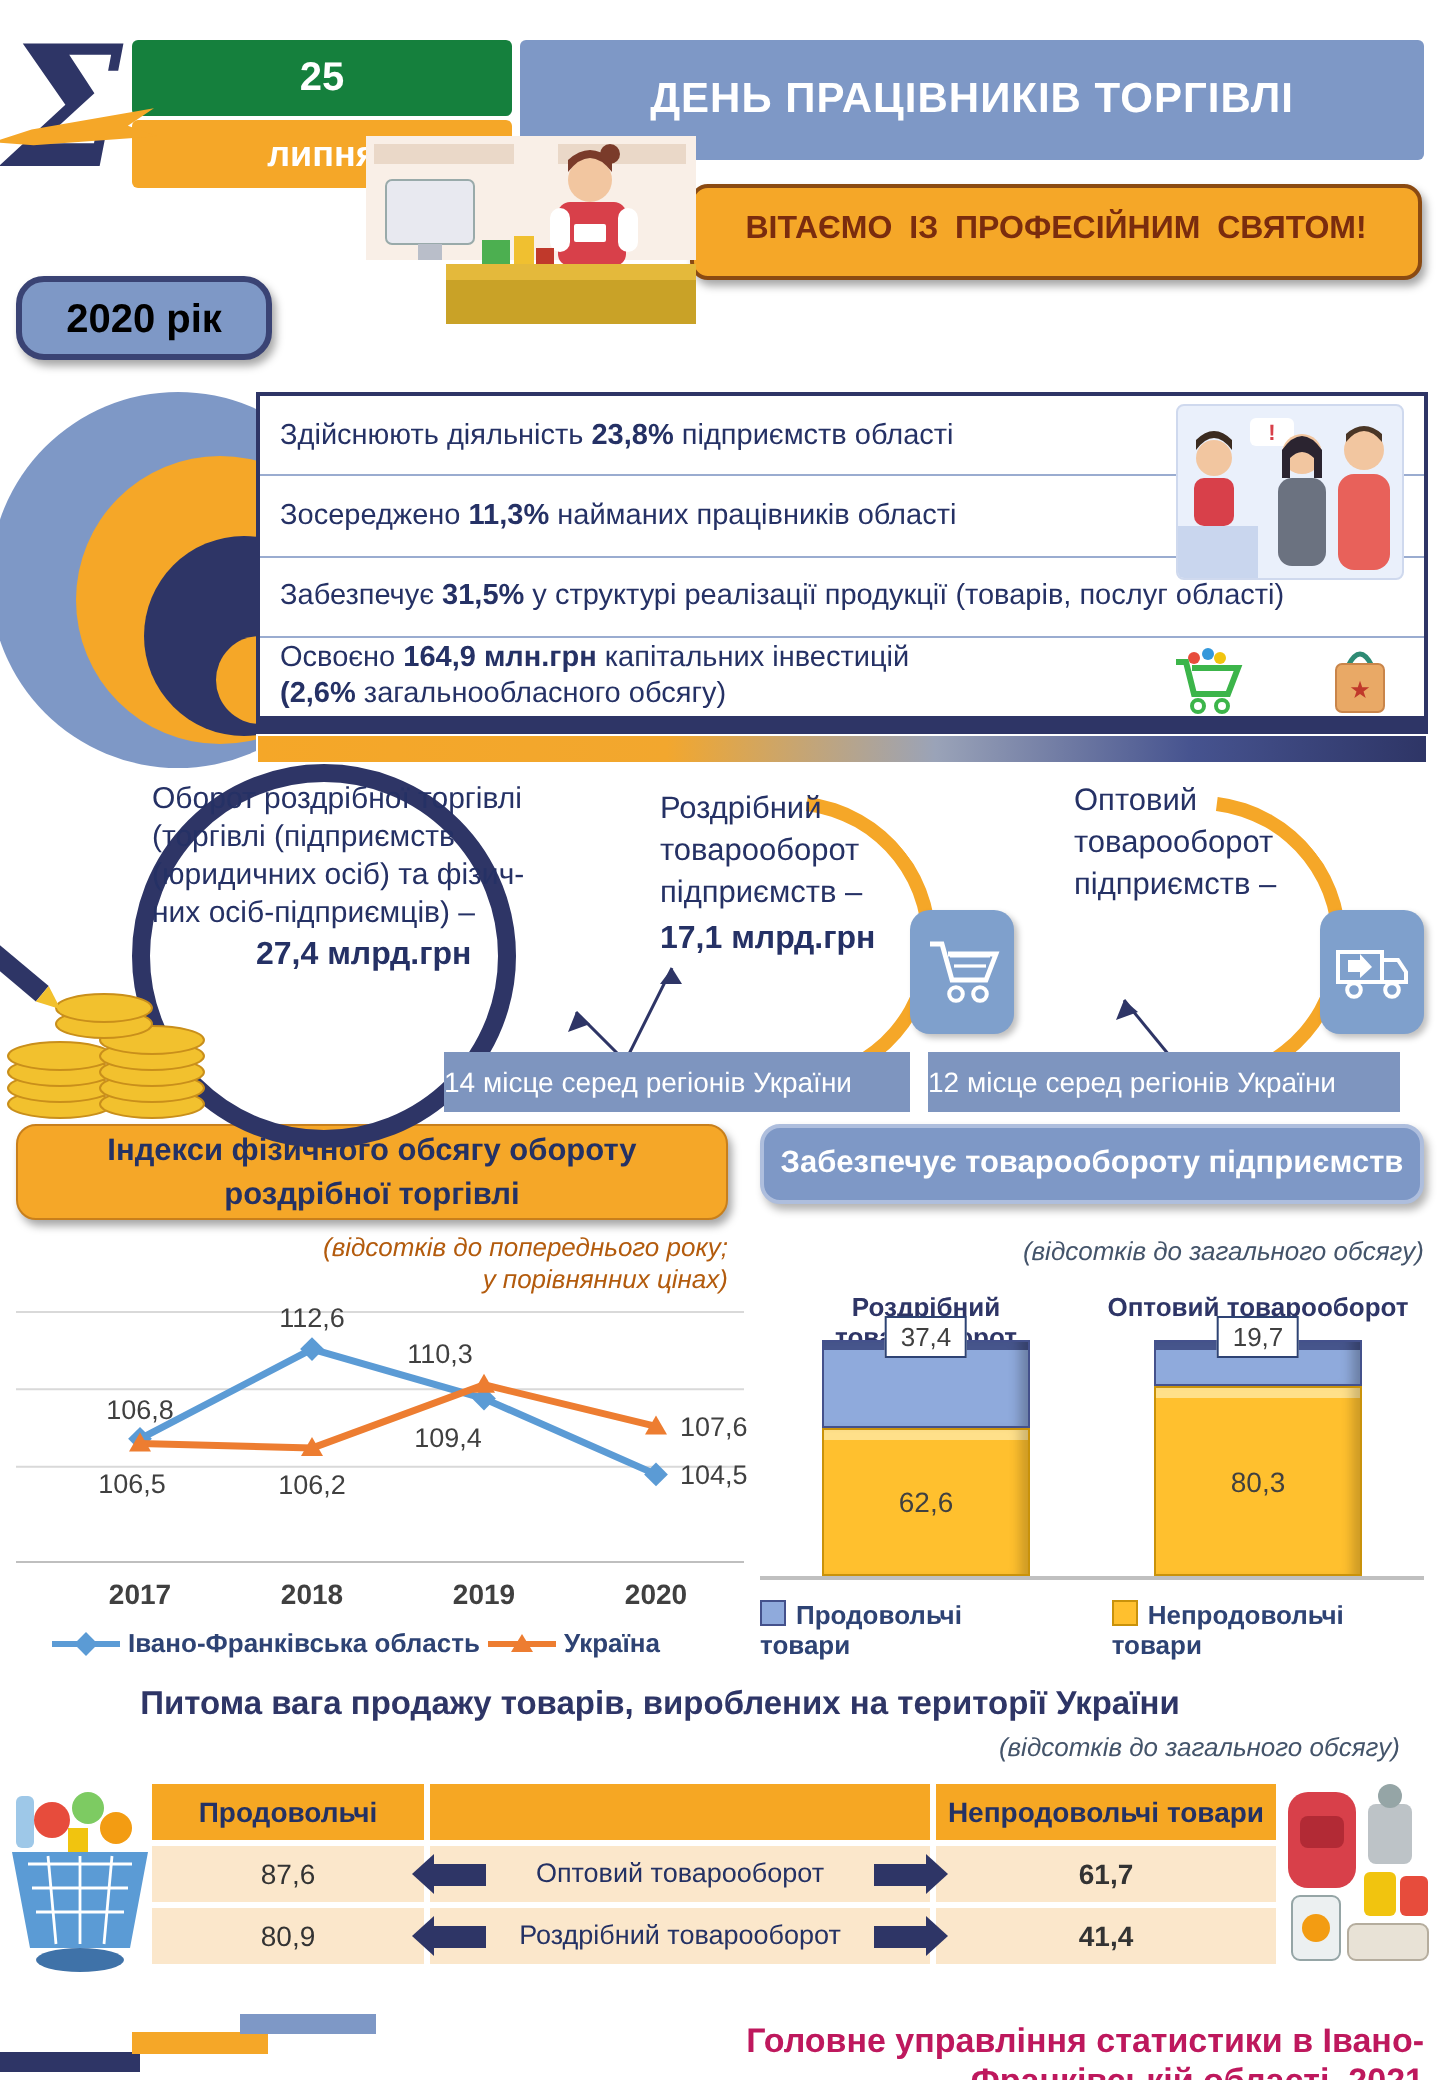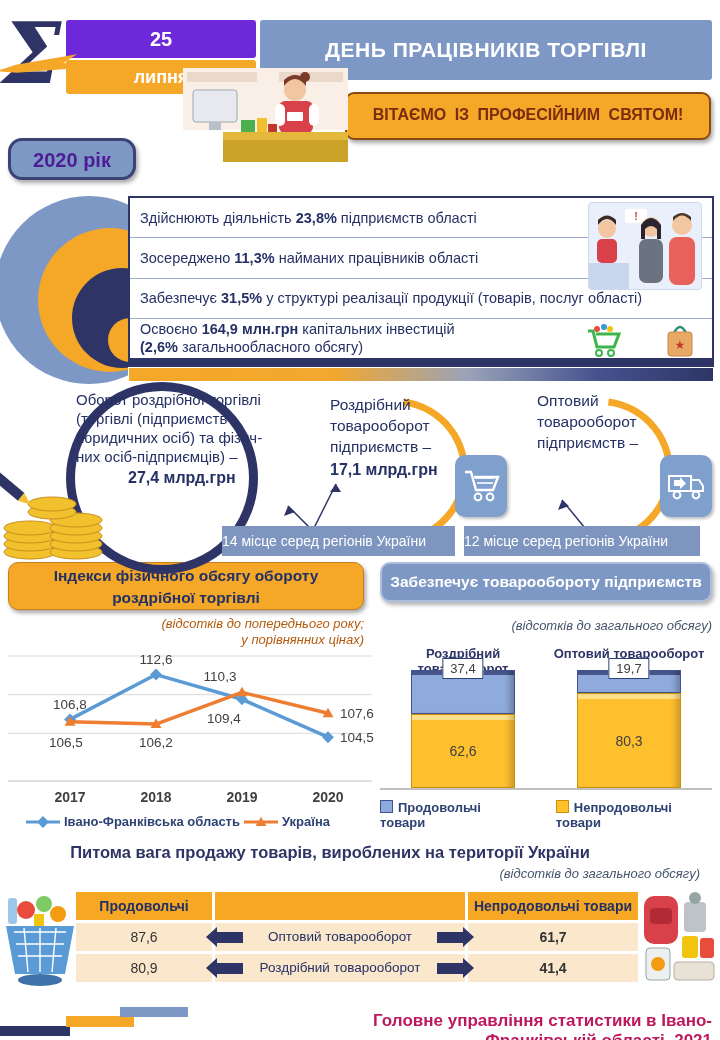--- a/index.html
+++ b/index.html
@@ -5,32 +5,32 @@
   html,body{margin:0;padding:0;background:#fff;}
   .page{position:relative;width:720px;height:1040px;background:#fff;overflow:hidden;
         font-family:"Liberation Sans",sans-serif;color:#2E3566;}
   .abs{position:absolute;}
   .preline{white-space:pre-line;}
 
   
   .sigma{left:2px;top:4px;width:70px;height:100px;font-family:"DejaVu Serif",serif;
          font-size:84px;font-style:italic;font-weight:bold;color:#2E3566;line-height:100px;z-index:2;}
   .sigma-arrow{left:-4px;top:52px;z-index:3;transform:rotate(-7deg);}
-  .date-day{left:66px;top:20px;width:190px;height:38px;background:#6d28d9;border-radius:3px;
+  .date-day{left:66px;top:20px;width:190px;height:38px;background:#15803d;border-radius:3px;
             color:#fff;font-weight:bold;font-size:20px;text-align:center;line-height:38px;}
   .date-month{left:66px;top:60px;width:190px;height:34px;background:#F5A728;border-radius:3px;
             color:#fff;font-weight:bold;font-size:18px;text-align:center;line-height:34px;}
   .title-bar{left:260px;top:20px;width:452px;height:60px;background:#7E98C6;border-radius:3px;
             color:#fff;font-weight:bold;font-size:21px;text-align:center;line-height:60px;letter-spacing:.5px;}
   .greeting{left:345px;top:92px;width:362px;height:44px;background:#F5A728;border:2px solid #8a4a12;
             border-radius:9px;color:#7a2c0e;font-weight:bold;font-size:16px;text-align:center;
             line-height:42px;box-shadow:2px 3px 4px rgba(0,0,0,.35);z-index:4;word-spacing:4px;}
   .cashier{left:183px;top:68px;width:165px;height:100px;z-index:5;}
   .year-badge{left:8px;top:138px;width:128px;height:42px;background:#7E98C6;border:3px solid #3a4374;
-            border-radius:14px;color:#4c1d95;font-weight:bold;font-size:20px;text-align:center;
+            border-radius:14px;color:#000000;font-weight:bold;font-size:20px;text-align:center;
             line-height:38px;box-shadow:2px 3px 4px rgba(0,0,0,.35);box-sizing:border-box;}
   .section-bar{left:142px;top:148px;width:570px;height:36px;background:#2F3866;border-radius:8px;
             color:#fff;font-weight:bold;font-size:16.5px;text-align:center;line-height:36px;
             box-shadow:2px 3px 4px rgba(0,0,0,.4);word-spacing:5px;}
 
   
   .circ{border-radius:50%;z-index:1;}
   .c-blue{left:-5px;top:196px;width:188px;height:188px;background:#7E98C6;}
   .c-orange{left:38px;top:228px;width:144px;height:144px;background:#F5A728;}
   .c-navy{left:72px;top:268px;width:100px;height:100px;background:#2E3566;}

